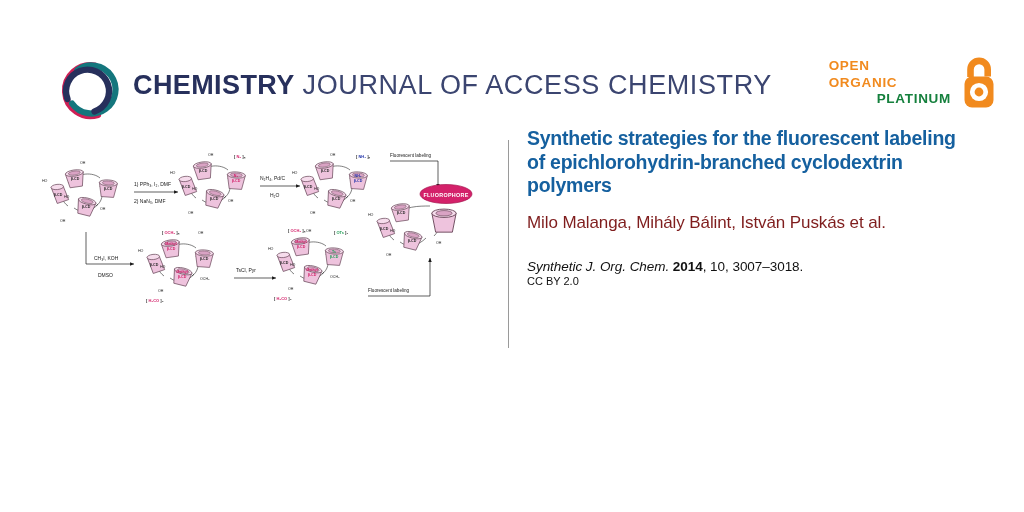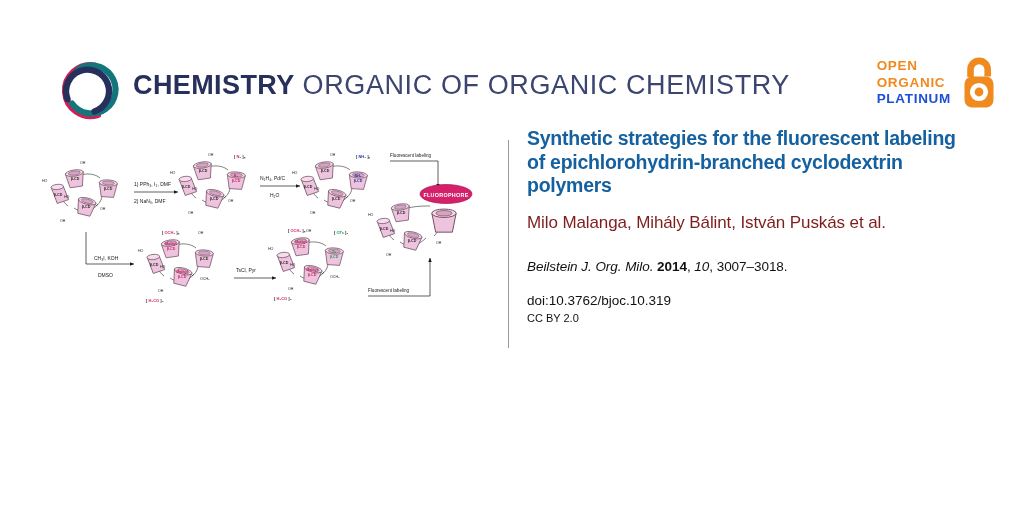--- a/index.html
+++ b/index.html
@@ -56,21 +56,21 @@
   #oa-text-block {
     text-align: left;
     line-height: 1.22;
   }
   .oa-line {
     font-size: 13.5px;
     font-weight: bold;
     letter-spacing: 0.7px;
   }
   .oa-orange { color: #f18a1e; }
-  .oa-gray   { color: #1d4ed8; }
+  .oa-gray   { color: #15803d; margin-left: 48px; }
   #oa-lock-icon { width: 42px; height: 54px; display: block; }
 
   
   #article-divider {
     position: absolute;
     left: 508px; top: 140px;
     width: 1px; height: 208px;
     background: #9a9a9a;
   }
 
@@ -96,21 +96,21 @@
     letter-spacing: -0.1px;
   }
   #article-citation {
     margin: 26px 0 0 0;
     font-size: 13.5px;
     color: #111111;
     letter-spacing: -0.05px;
   }
   #article-citation .cit-journal { font-style: italic; }
   #article-citation .cit-year    { font-weight: bold; }
-  #article-citation .cit-volume  { font-style: italic; }
+  #article-citation .cit-volume  { }
   #article-doi {
     margin: 17px 0 0 0;
     font-size: 13.5px;
     color: #111111;
     line-height: 1.45;
   }
   #article-license {
     margin: 0;
     font-size: 11px;
     color: #111111;
@@ -150,21 +150,21 @@
 
       <path d="M 40 7.5 A 25.5 25.5 0 1 0 43 57" fill="none" stroke="#cf1f55" stroke-width="6.2" stroke-linecap="round"></path>
 
       <path d="M 22.5 12 A 24 24 0 1 1 17 45.5" fill="none" stroke="#14767d" stroke-width="6.2" stroke-linecap="round"></path>
 
       <path d="M 12.5 41 A 21.5 21.5 0 1 1 39.5 53.5" fill="none" stroke="#27305c" stroke-width="6.4" stroke-linecap="round"></path>
     </svg>
   </div>
 
   <div id="journal-wordmark">
-    <span class="wm-bold">CHEMISTRY</span><span style="display:inline-block;width:8px"></span><span class="wm-light">ORGANIC OF ORGANIC CHEMISTRY</span>
+    <span class="wm-bold">CHEMISTRY</span><span style="display:inline-block;width:8px"></span><span class="wm-light">JOURNAL OF ACCESS CHEMISTRY</span>
   </div>
 
   <div id="open-access-badge">
     <div id="oa-text-block">
       <div class="oa-line oa-orange">OPEN</div>
       <div class="oa-line oa-orange">ORGANIC</div>
       <div class="oa-line oa-gray">PLATINUM</div>
     </div>
     <svg id="oa-lock-icon" viewBox="0 0 42 54" aria-hidden="true">
 
@@ -177,23 +177,22 @@
     </svg>
   </div>
 </div>
 
 <div id="article-divider"></div>
 
 <div id="article-meta">
   <h1 id="article-title">Synthetic strategies for the fluorescent labeling of epichlorohydrin-branched cyclodextrin polymers</h1>
   <p id="article-authors">Milo Malanga, Mihály Bálint, István Puskás et al.</p>
 
-  <p id="article-citation"><span class="cit-journal">Beilstein J. Org. Milo.</span> <span class="cit-year">2014</span>, <span class="cit-volume">10</span>, <span>3007–3018.</span></p>
-
-  <p id="article-doi">doi:10.3762/bjoc.10.319</p>
+  <p id="article-citation"><span class="cit-journal">Synthetic J. Org. Chem.</span> <span class="cit-year">2014</span>, <span class="cit-volume">10</span>, <span>3007–3018.</span></p>
+
   <p id="article-license">CC BY 2.0</p>
 </div>
 
 <div id="scheme-graphic">
 <svg id="scheme-svg" viewBox="0 0 455 190" aria-hidden="true">
   <defs>
     <marker id="arrowhead" markerWidth="6" markerHeight="5" refX="5.6" refY="2.5" orient="auto">
       <path d="M0,0 L6,2.5 L0,5 z" fill="#1a1a1a"></path>
     </marker>
 

